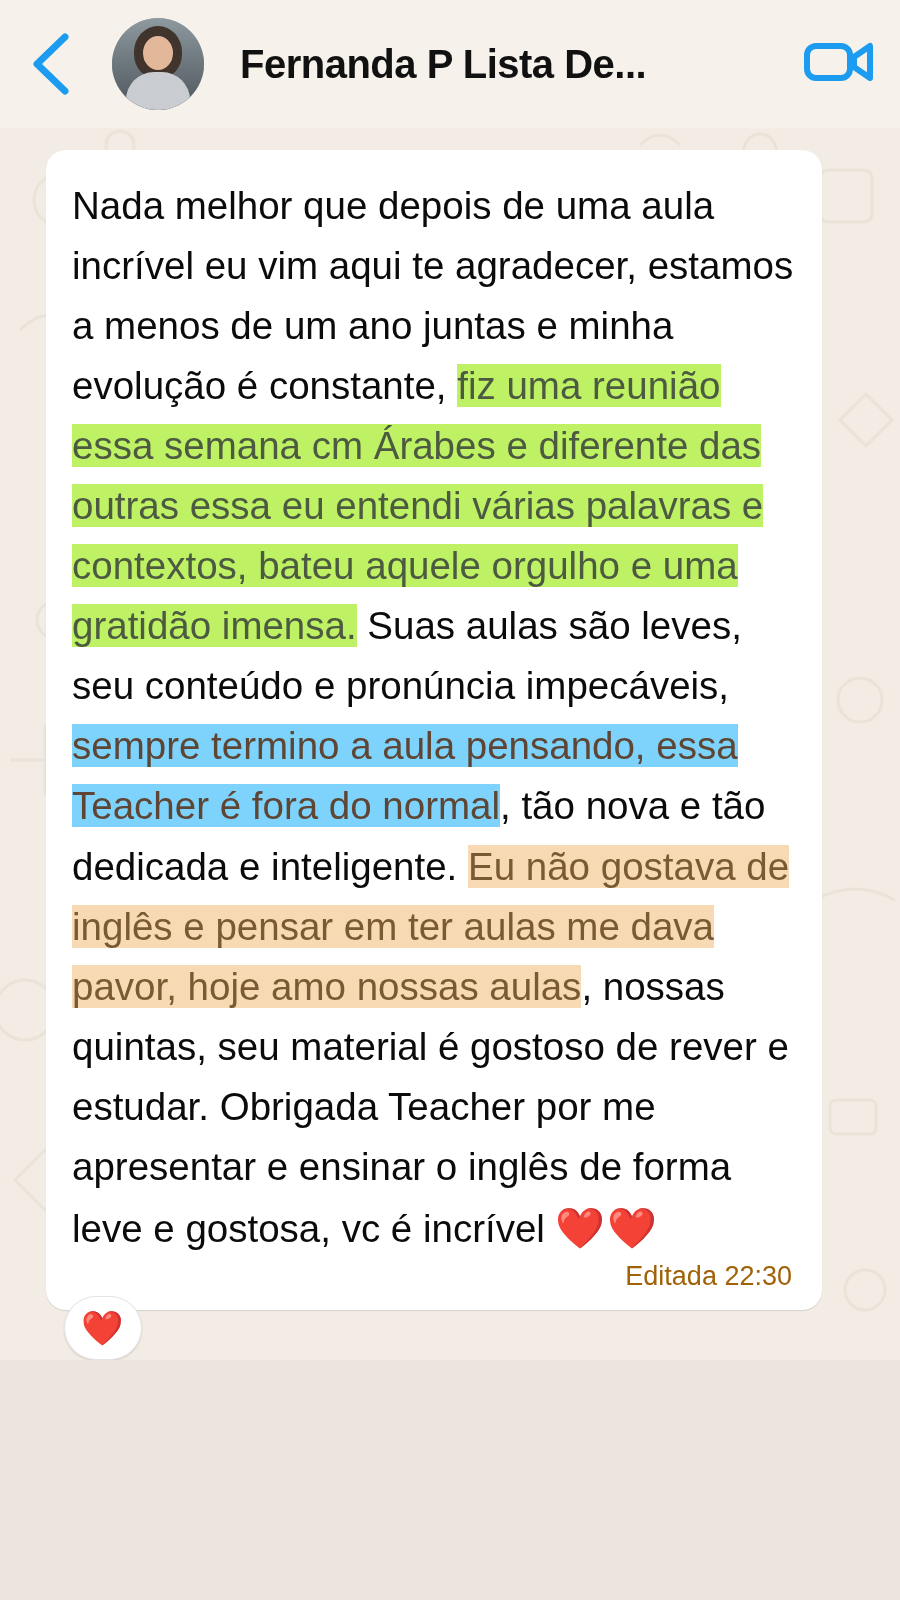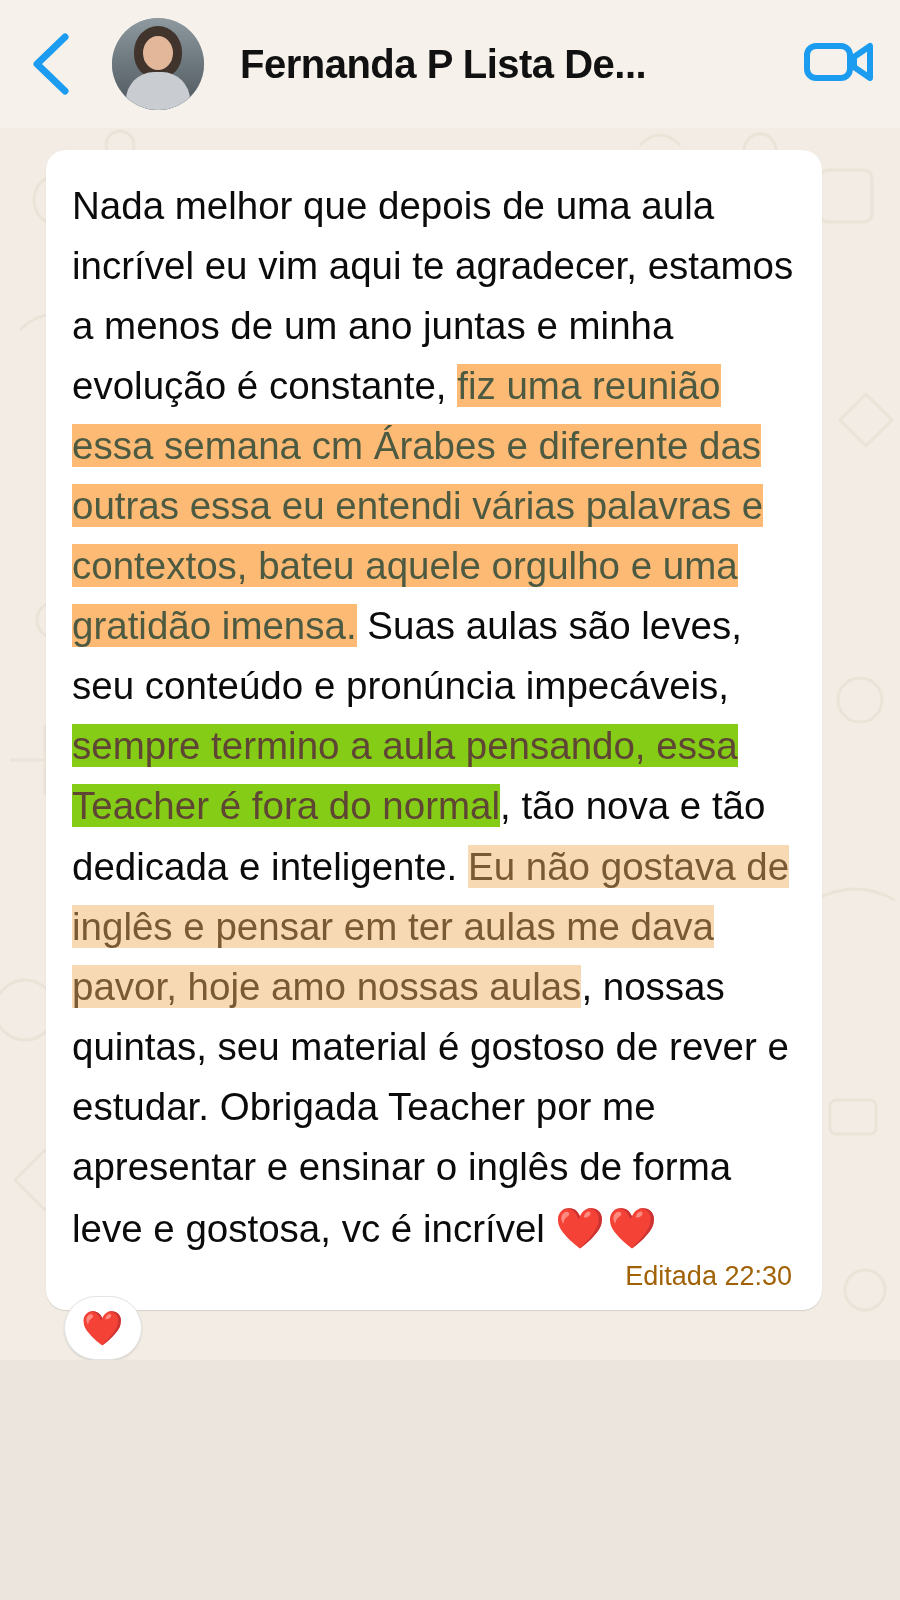--- a/index.html
+++ b/index.html
@@ -113,27 +113,27 @@
     padding: 26px 26px 18px 26px;
     box-shadow: 0 1px 1px rgba(0,0,0,0.12);
   }
   .msg-text {
     font-size: 38.5px;
     line-height: 1.56;
     color: #0b0b0b;
     word-wrap: break-word;
   }
   .hl-green {
-    background: #fdba74;
+    background: #bef264;
     color: #4d5a42;
     box-decoration-break: clone;
     -webkit-box-decoration-break: clone;
   }
   .hl-brown {
-    background: #84cc16;
+    background: #7dd3fc;
     color: #5f4534;
     box-decoration-break: clone;
     -webkit-box-decoration-break: clone;
   }
   .hl-orange {
     background: #f7d9b4;
     color: #7a5a33;
     box-decoration-break: clone;
     -webkit-box-decoration-break: clone;
   }

